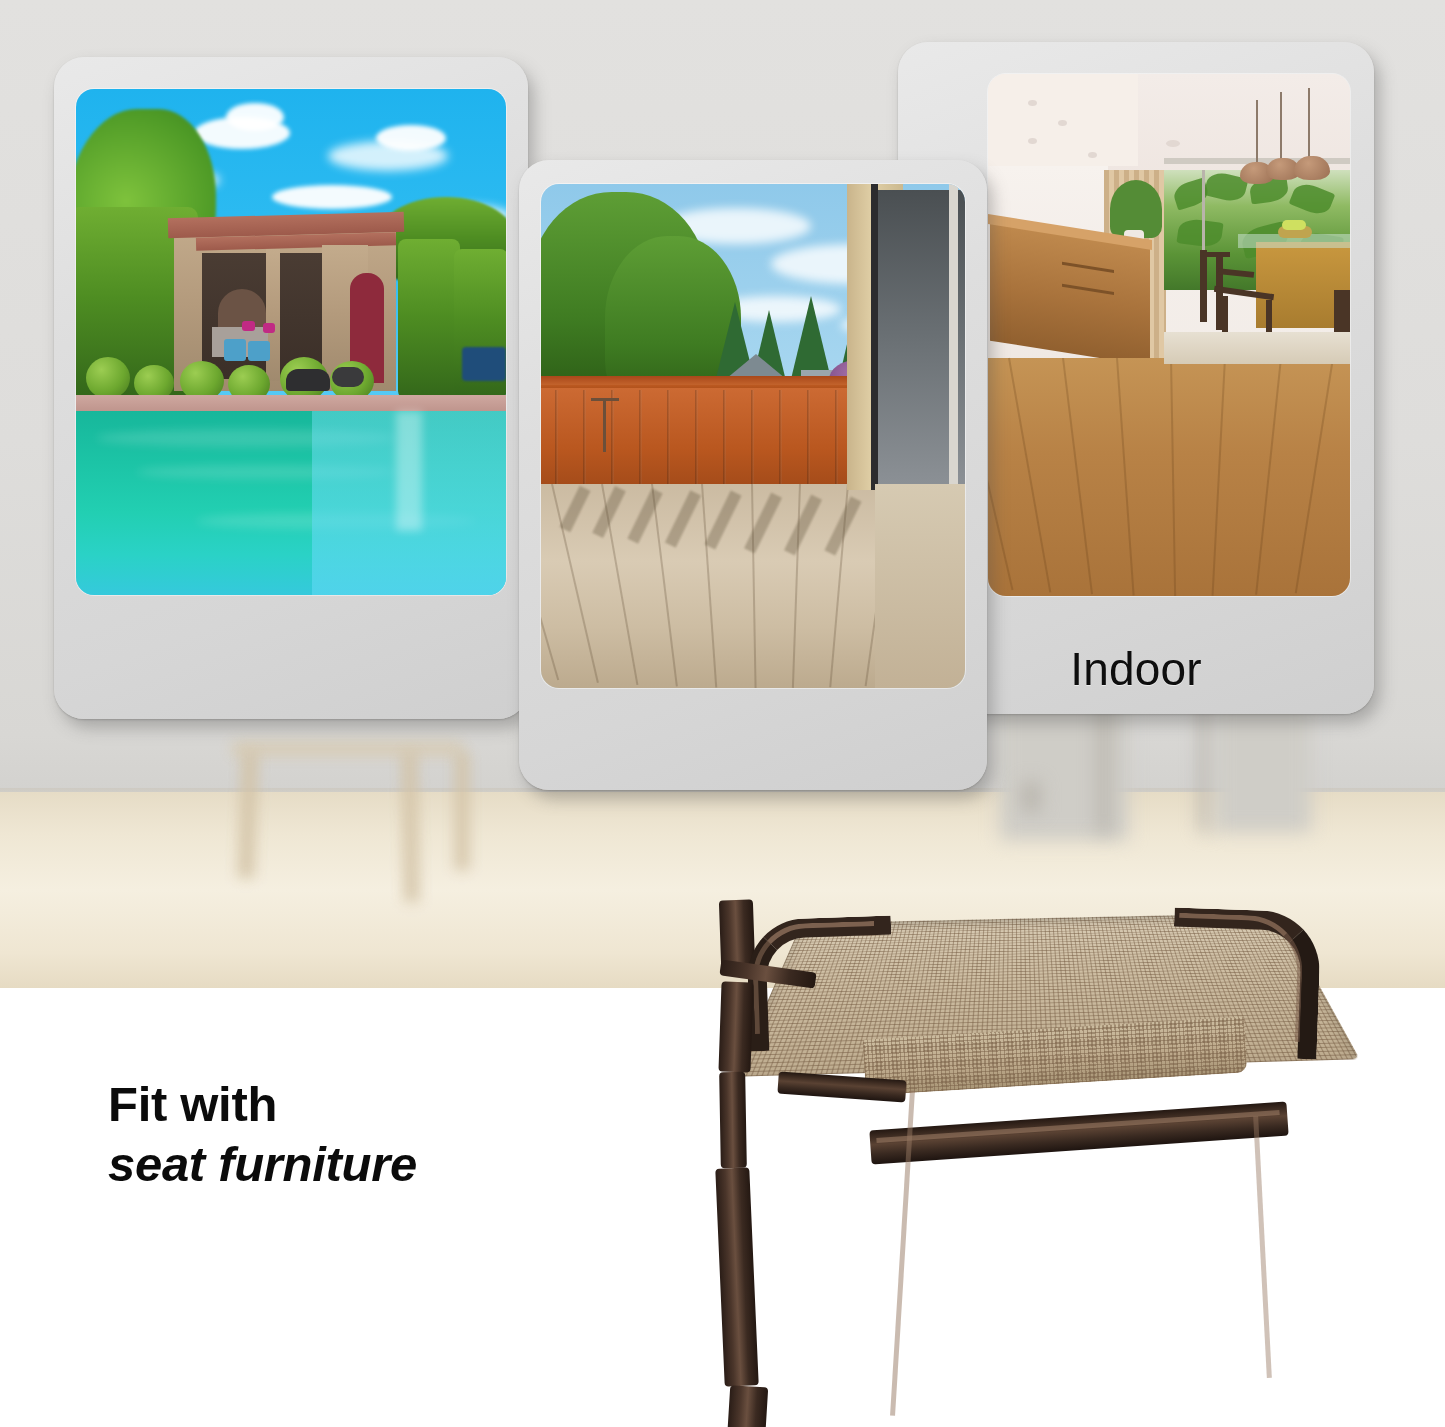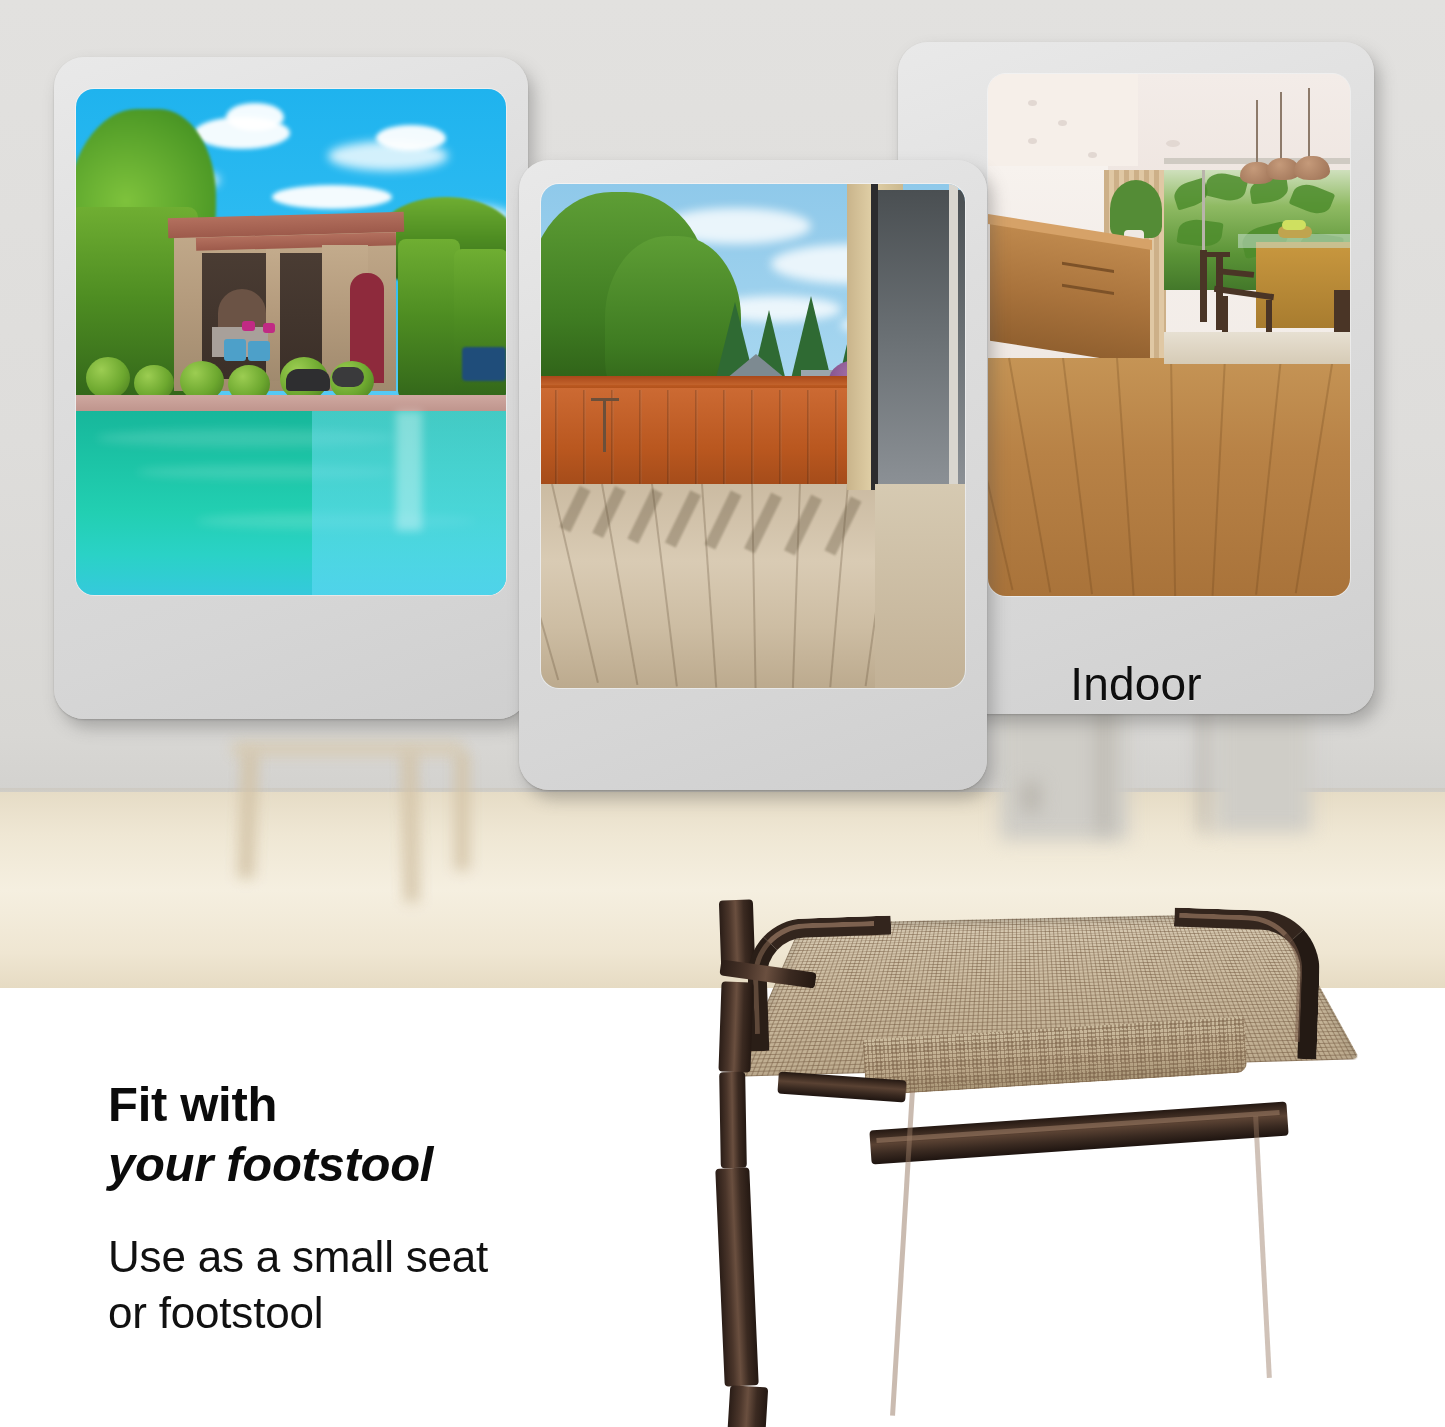--- a/index.html
+++ b/index.html
@@ -52,21 +52,21 @@
   
   #card-poolside{left:54px;top:57px;width:474px;height:662px;}
   #card-poolside .thumb{left:22px;top:32px;width:430px;height:506px;}
   #card-poolside .caption{top:604px;font-size:46px;}
 
   #card-balcony{left:519px;top:160px;width:468px;height:630px;z-index:5;}
   #card-balcony .thumb{left:22px;top:24px;width:424px;height:504px;}
 
   #card-indoor{left:898px;top:42px;width:476px;height:672px;}
   #card-indoor .thumb{left:90px;top:32px;width:362px;height:522px;}
-  #card-indoor .caption{top:600px;font-size:46px;margin-top:15px;}
+  #card-indoor .caption{top:600px;font-size:46px;}
 
   
   .pool-sky{position:absolute;inset:0;background:linear-gradient(180deg,#1fb3ee 0%,#30bdf2 35%,#63cef6 70%,#8adcf7 100%);}
   .cloud{position:absolute;background:#fff;border-radius:50%;filter:blur(2px);opacity:.95;}
   .cloud.soft{opacity:.8;filter:blur(5px);}
   .pool-treeL{position:absolute;left:-10px;top:20px;width:150px;height:230px;
     background:radial-gradient(circle at 40% 40%,#7ec23c 0%,#4e9a26 55%,#2f6d17 100%);
     border-radius:50% 40% 60% 45%;filter:blur(1.5px);}
   .pool-hedge{position:absolute;background:linear-gradient(180deg,#6fae32 0%,#4e8d22 48%,#33671a 100%);}
   .pool-house{position:absolute;background:linear-gradient(180deg,#c3ab8c 0%,#b39a7c 50%,#a08a6e 100%);}
@@ -328,25 +328,21 @@
       <div class="in-plank" style="left:344px;top:284px;width:2px;height:238px;transform:rotate(9deg);transform-origin:top;"></div>
       <div style="position:absolute;left:176px;top:258px;width:186px;height:32px;background:linear-gradient(180deg,#e7e0d2,#d6cbb6);"></div>
     </div>
     <div class="caption">Indoor</div>
   </div>
 
   <div class="panel"></div>
 
   <div class="headline">
     <div class="hl1">Fit with</div>
-    <div class="hl2">your footstool</div>
-  </div>
-  <div class="sub">
-    <div>Use as a small seat</div>
-    <div>or footstool</div>
+    <div class="hl2">seat furniture</div>
   </div>
 
   <div id="stool">
 
     <div class="st-sling" style="left:84px;top:18px;width:478px;height:186px;
                 transform:perspective(620px) rotateX(52deg) rotate(-2deg);
                 transform-origin:center top;
                 box-shadow:0 6px 14px rgba(0,0,0,.18) inset;"></div>
     <div class="st-sling" style="left:144px;top:128px;width:382px;height:56px;
                 transform:rotate(-3.5deg);border-radius:4px 4px 10px 10px;

